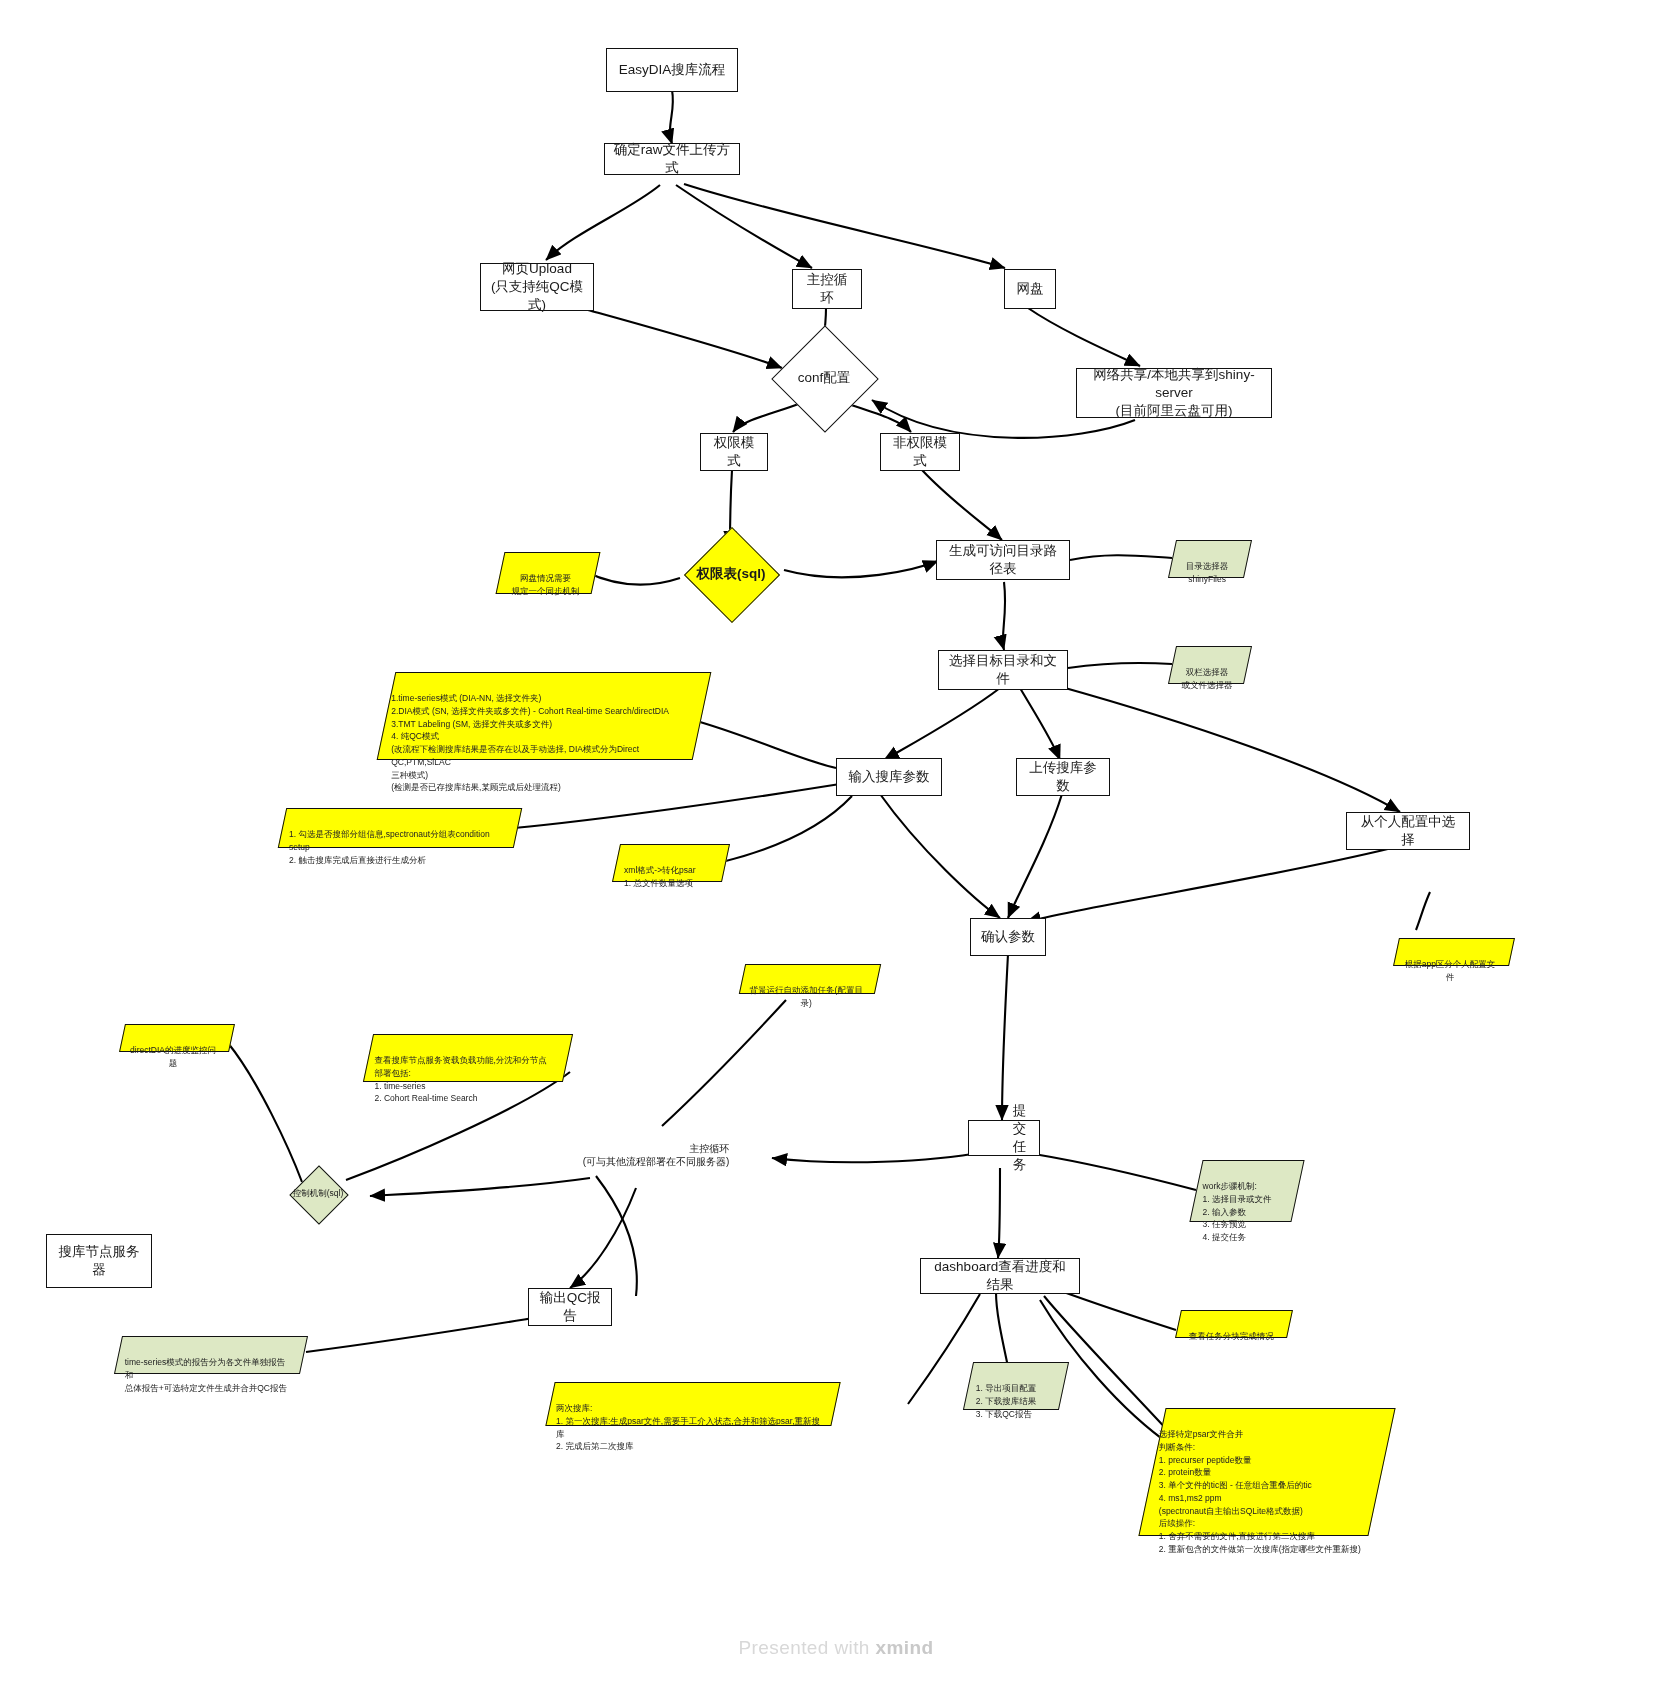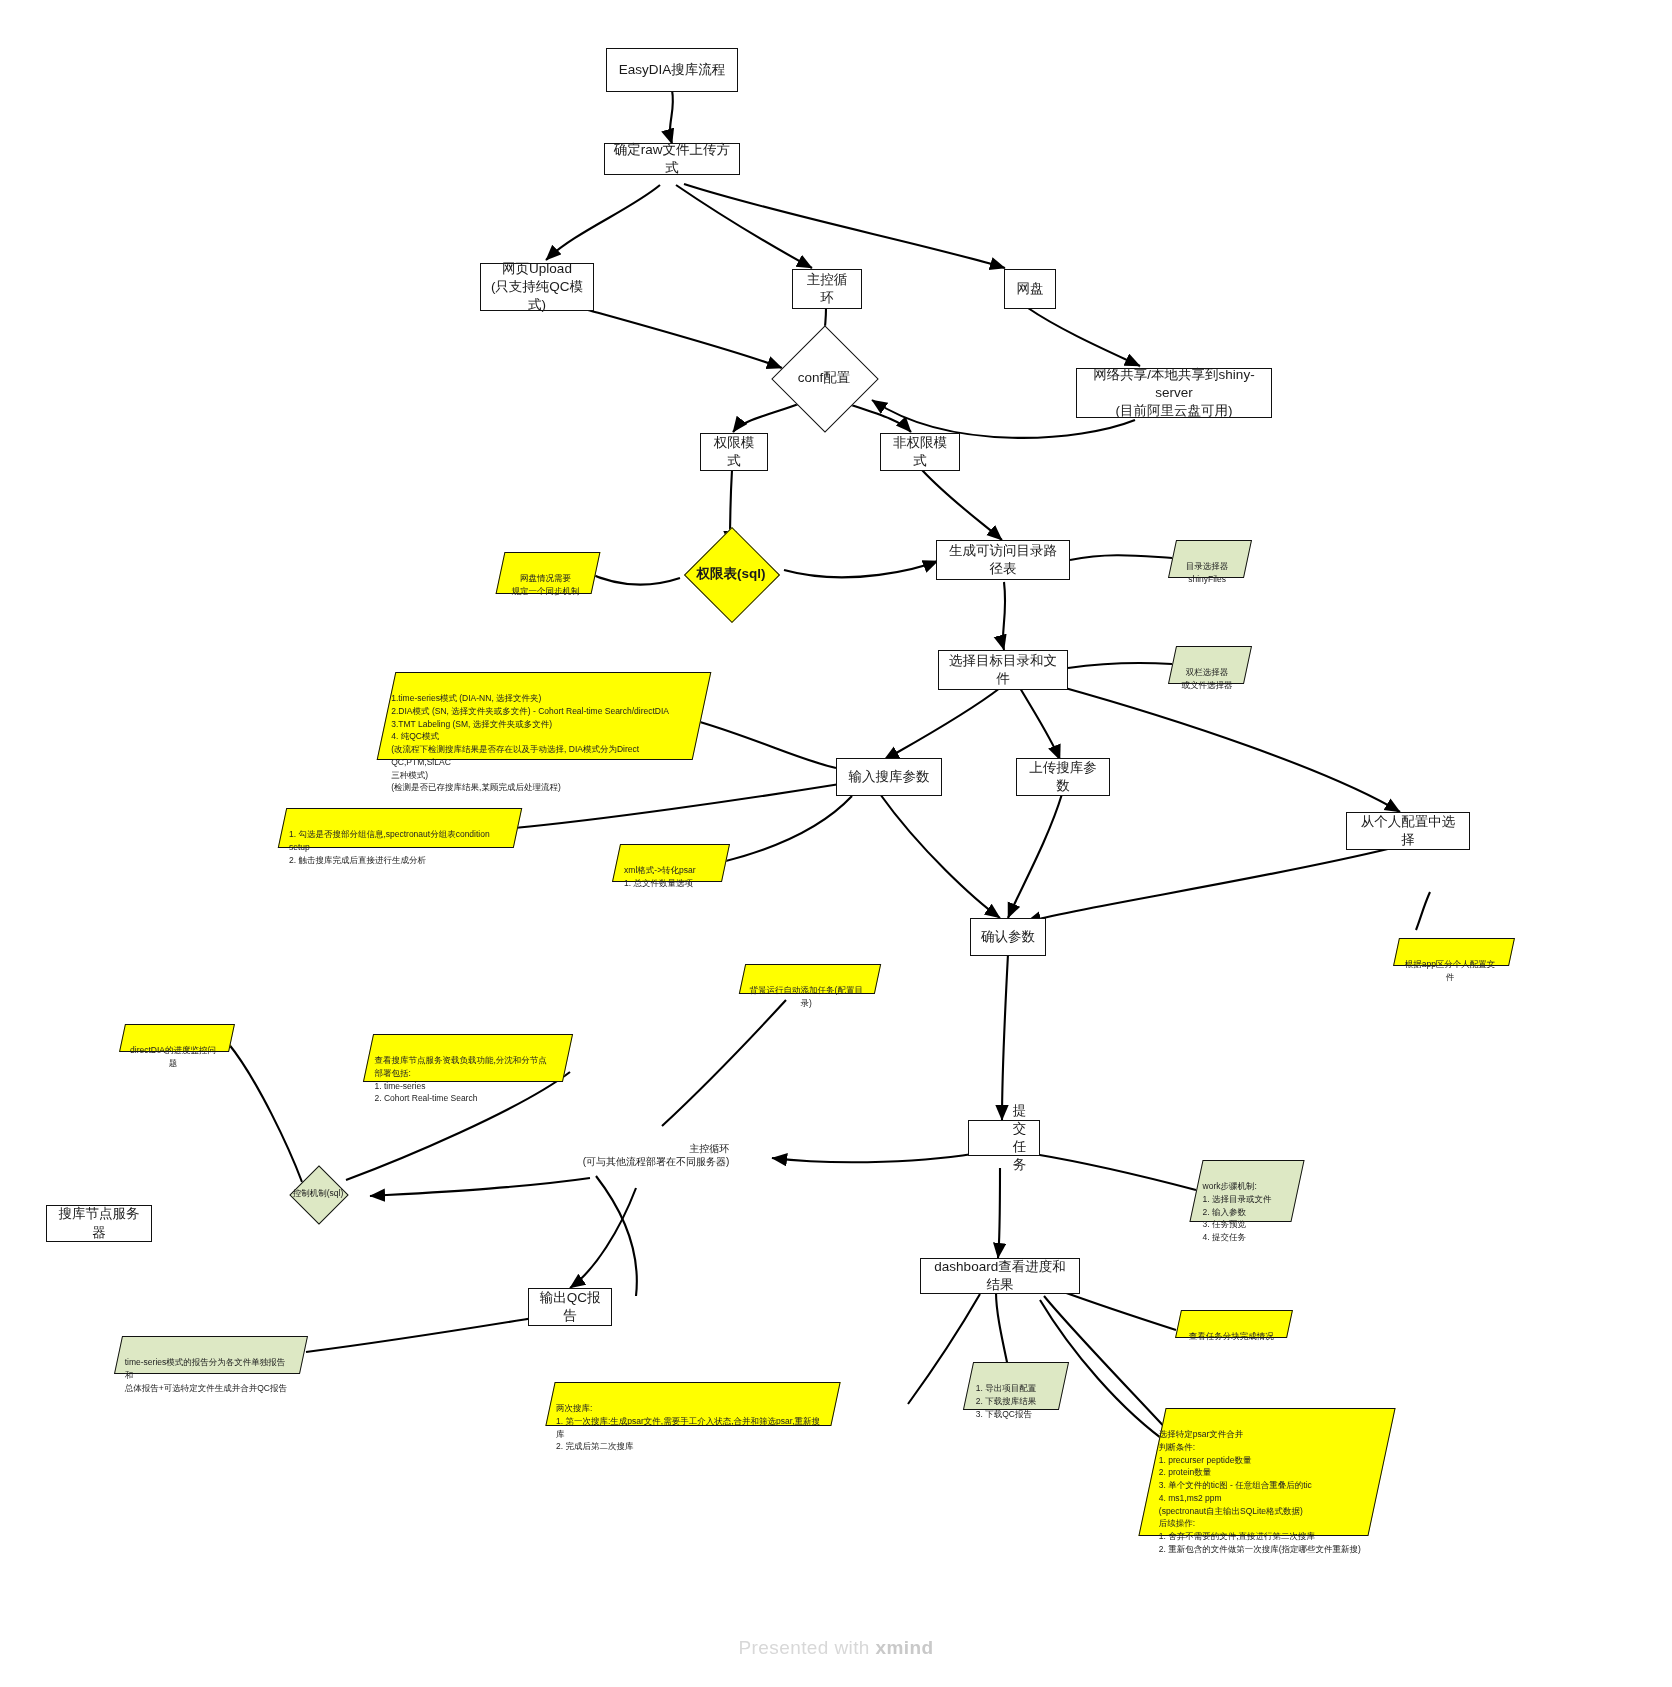--- a/index.html
+++ b/index.html
@@ -160,21 +160,21 @@
   <div class="node" style="left:520px;top:1120px;width:272px;height:70px;font-size:10px;text-align:right;">
     <span>主控循环
 (可与其他流程部署在不同服务器)</span>
   </div>
 
   <div class="diamond" style="left:270px;top:1172px;width:96px;height:44px;">
     <div class="dshape" style="background:#dde8c4;width:40px;height:40px;left:28px;top:2px;"></div>
     <div class="dlabel" style="font-size:8.5px;">控制机制(sql)</div>
   </div>
 
-  <div class="node box" style="left:46px;top:1205px;width:106px;height:37px;">
+  <div class="node box" style="left:46px;top:1234px;width:106px;height:54px;">
     <span>搜库节点服务器</span>
   </div>
 
   <div class="node box" style="left:528px;top:1288px;width:84px;height:38px;">
     <span>输出QC报告</span>
   </div>
 
   <div class="node box" style="left:920px;top:1258px;width:160px;height:36px;">
     <span>dashboard查看进度和结果</span>
   </div>

